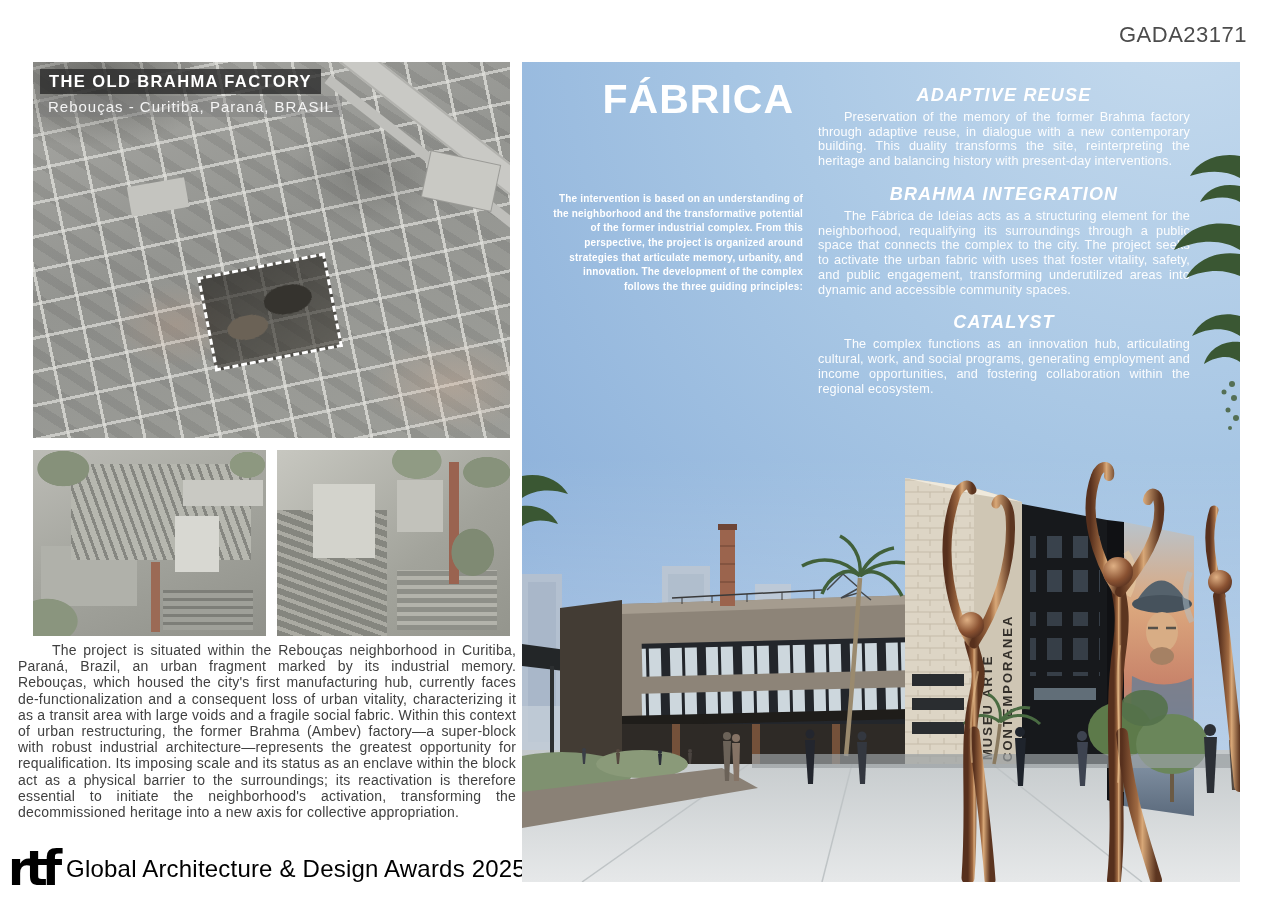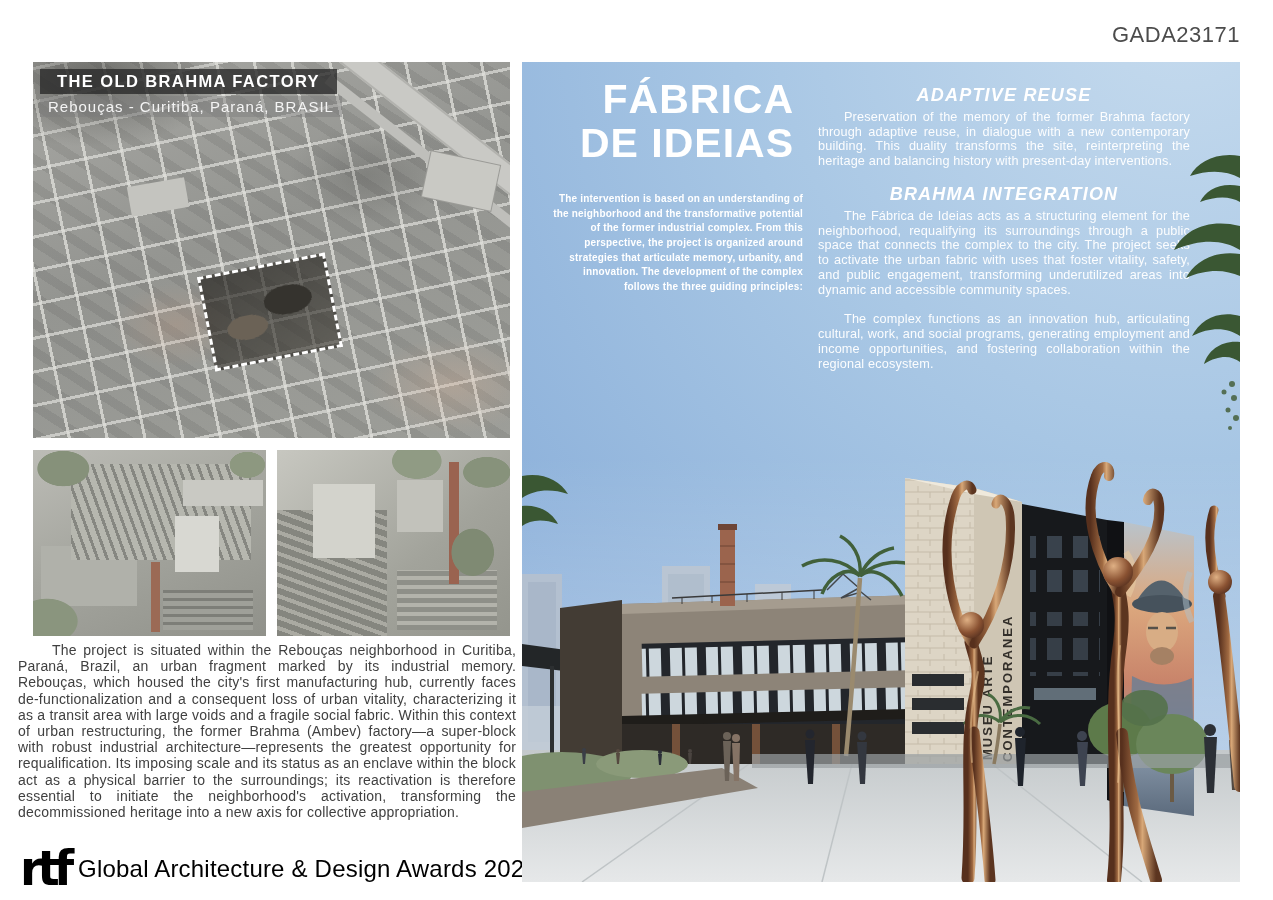--- a/index.html
+++ b/index.html
@@ -1,19 +1,19 @@
 <!DOCTYPE html>
 <html><head>
 <meta charset="utf-8">
 <style>
   html,body{margin:0;padding:0;width:1273px;height:900px;background:#fff;overflow:hidden;
     font-family:"Liberation Sans",sans-serif;}
 
   
-  .page-code{position:absolute;top:22px;right:33px;font-size:22px;color:#4c4c4c;letter-spacing:.5px;}
+  .page-code{position:absolute;top:22px;right:26px;font-size:22px;color:#4c4c4c;letter-spacing:.5px;}
 
   
   .map{position:absolute;left:33px;top:62px;width:477px;height:376px;overflow:hidden;
     background:
       radial-gradient(190px 100px at 12% 4%, rgba(45,45,42,.48), rgba(45,45,42,0) 70%),
       radial-gradient(120px 70px at 88% 86%, rgba(210,175,150,.35), rgba(210,175,150,0) 70%),
       radial-gradient(90px 60px at 30% 70%, rgba(190,150,125,.3), rgba(190,150,125,0) 70%),
       radial-gradient(110px 70px at 70% 30%, rgba(70,70,68,.25), rgba(70,70,68,0) 70%),
       repeating-linear-gradient(78deg, rgba(220,220,216,0) 0 34px, rgba(225,225,220,.75) 34px 37px),
       repeating-linear-gradient(-12deg, rgba(220,220,216,0) 0 30px, rgba(222,222,218,.7) 30px 33px),
@@ -25,21 +25,21 @@
   .map .wh1{position:absolute;right:14px;top:96px;width:70px;height:46px;background:#c9c9c4;transform:rotate(12deg);box-shadow:0 0 0 1px #9b9b97;}
   .map .wh2{position:absolute;left:96px;top:120px;width:58px;height:30px;background:#c4c4bf;transform:rotate(-10deg);}
   .site-box{position:absolute;left:172px;top:202px;width:124px;height:90px;border:3px dashed #fff;
     transform:rotate(-11deg);
     background:
       radial-gradient(34px 20px at 30% 62%, #6b6256 0 60%, transparent 61%),
       radial-gradient(40px 24px at 66% 40%, #35332e 0 60%, transparent 61%),
       linear-gradient(150deg, rgba(40,38,34,.72), rgba(58,55,48,.6));}
   .map-label{position:absolute;left:7px;top:7px;}
   .map-title{display:inline-block;background:rgba(42,42,42,.8);color:#fff;font-weight:bold;
-    font-size:16.5px;letter-spacing:1.4px;padding:3px 17px;}
+    font-size:16.5px;letter-spacing:1.4px;padding:3px 9px;}
   .map-sub{display:block;width:max-content;background:rgba(125,125,125,.45);color:#f4f4f4;
     font-size:15px;letter-spacing:1px;padding:2px 8px;margin-top:2px;}
 
   
   .photo{position:absolute;top:450px;width:233px;height:186px;}
   #photoL{left:33px;background:
       radial-gradient(44px 30px at 13% 10%, #86917a 0 58%, rgba(0,0,0,0) 60%),
       radial-gradient(52px 38px at 6% 92%, #8a957e 0 58%, rgba(0,0,0,0) 60%),
       radial-gradient(30px 22px at 92% 8%, #8d9880 0 58%, rgba(0,0,0,0) 60%),
       linear-gradient(#9b6a55,#9b6a55) 118px 112px / 9px 70px no-repeat,
@@ -58,21 +58,21 @@
       repeating-linear-gradient(20deg, #85867f 0 6px, #aaaaa2 6px 10px) 0px 60px / 110px 126px no-repeat,
       repeating-linear-gradient(0deg, #8e8f88 0 5px, #b3b3ab 5px 9px) 120px 120px / 100px 60px no-repeat,
       linear-gradient(#c2c2bb,#c2c2bb) 120px 30px / 46px 52px no-repeat,
       linear-gradient(140deg,#c7c7c0 0%,#a2a39b 60%,#94958d 100%);}
 
   
   .desc{position:absolute;left:18px;top:642px;width:498px;margin:0;font-size:14px;line-height:16.2px;
     color:#404040;text-align:justify;text-indent:34px;letter-spacing:.2px;}
 
   
-  .footer{position:absolute;left:20px;top:849px;display:flex;align-items:center;}
+  .footer{position:absolute;left:8px;top:849px;display:flex;align-items:center;}
   .rtf{font-family:"DejaVu Sans",sans-serif;font-weight:bold;font-size:47px;letter-spacing:-6px;
     color:#000;line-height:.85;transform:scaleY(1.02);}
   .award{font-size:24px;color:#000000;margin-left:10px;letter-spacing:.2px;}
 
   
   .panel{position:absolute;left:522px;top:62px;width:718px;height:820px;overflow:hidden;
     background:
       linear-gradient(to bottom, rgba(255,255,255,0) 48%, rgba(255,255,255,.4) 92%),
       radial-gradient(150% 135% at 92% -8%, #c6dbee 0%, #a7c6e4 42%, #7ea5d5 100%);}
   .panel-title{position:absolute;left:20px;top:15px;width:252px;margin:0;text-align:right;color:#fff;
@@ -111,35 +111,35 @@
 
 <div class="footer">
   <span class="rtf">rtf</span>
   <span class="award">Global Architecture &amp; Design Awards 2025</span>
 </div>
 
 <div class="panel">
 
   <h1 class="panel-title">
     <span>FÁBRICA</span><br>
-    <span>DE IDEIAS</span>
   </h1>
 
   <p class="panel-intro">The intervention is based on an understanding of the neighborhood and the transformative potential of the former industrial complex. From this perspective, the project is organized around strategies that articulate memory, urbanity, and innovation. The development of the complex follows the three guiding principles:</p>
 
   <div class="sections">
     <div class="sec">
       <h3>ADAPTIVE REUSE</h3>
       <p>Preservation of the memory of the former Brahma factory through adaptive reuse, in dialogue with a new contemporary building. This duality transforms the site, reinterpreting the heritage and balancing history with present-day interventions.</p>
     </div>
     <div class="sec">
       <h3>BRAHMA INTEGRATION</h3>
       <p>The Fábrica de Ideias acts as a structuring element for the neighborhood, requalifying its surroundings through a public space that connects the complex to the city. The project seeks to activate the urban fabric with uses that foster vitality, safety, and public engagement, transforming underutilized areas into dynamic and accessible community spaces.</p>
     </div>
     <div class="sec">
+      <h3>CATALYST</h3>
       <p>The complex functions as an innovation hub, articulating cultural, work, and social programs, generating employment and income opportunities, and fostering collaboration within the regional ecosystem.</p>
     </div>
   </div>
 
   <svg class="palms-right" viewBox="0 0 72 320">
     <g fill="#3a5733">
       <path d="M72,30 C48,26 30,36 22,50 C40,44 58,44 72,52 Z"></path>
       <path d="M72,60 C52,56 38,64 32,76 C48,70 62,70 72,76 Z"></path>
       <path d="M72,100 C40,92 16,104 6,124 C34,112 56,114 72,124 Z"></path>
       <path d="M72,128 C46,124 26,136 18,152 C40,142 58,144 72,150 Z"></path>

